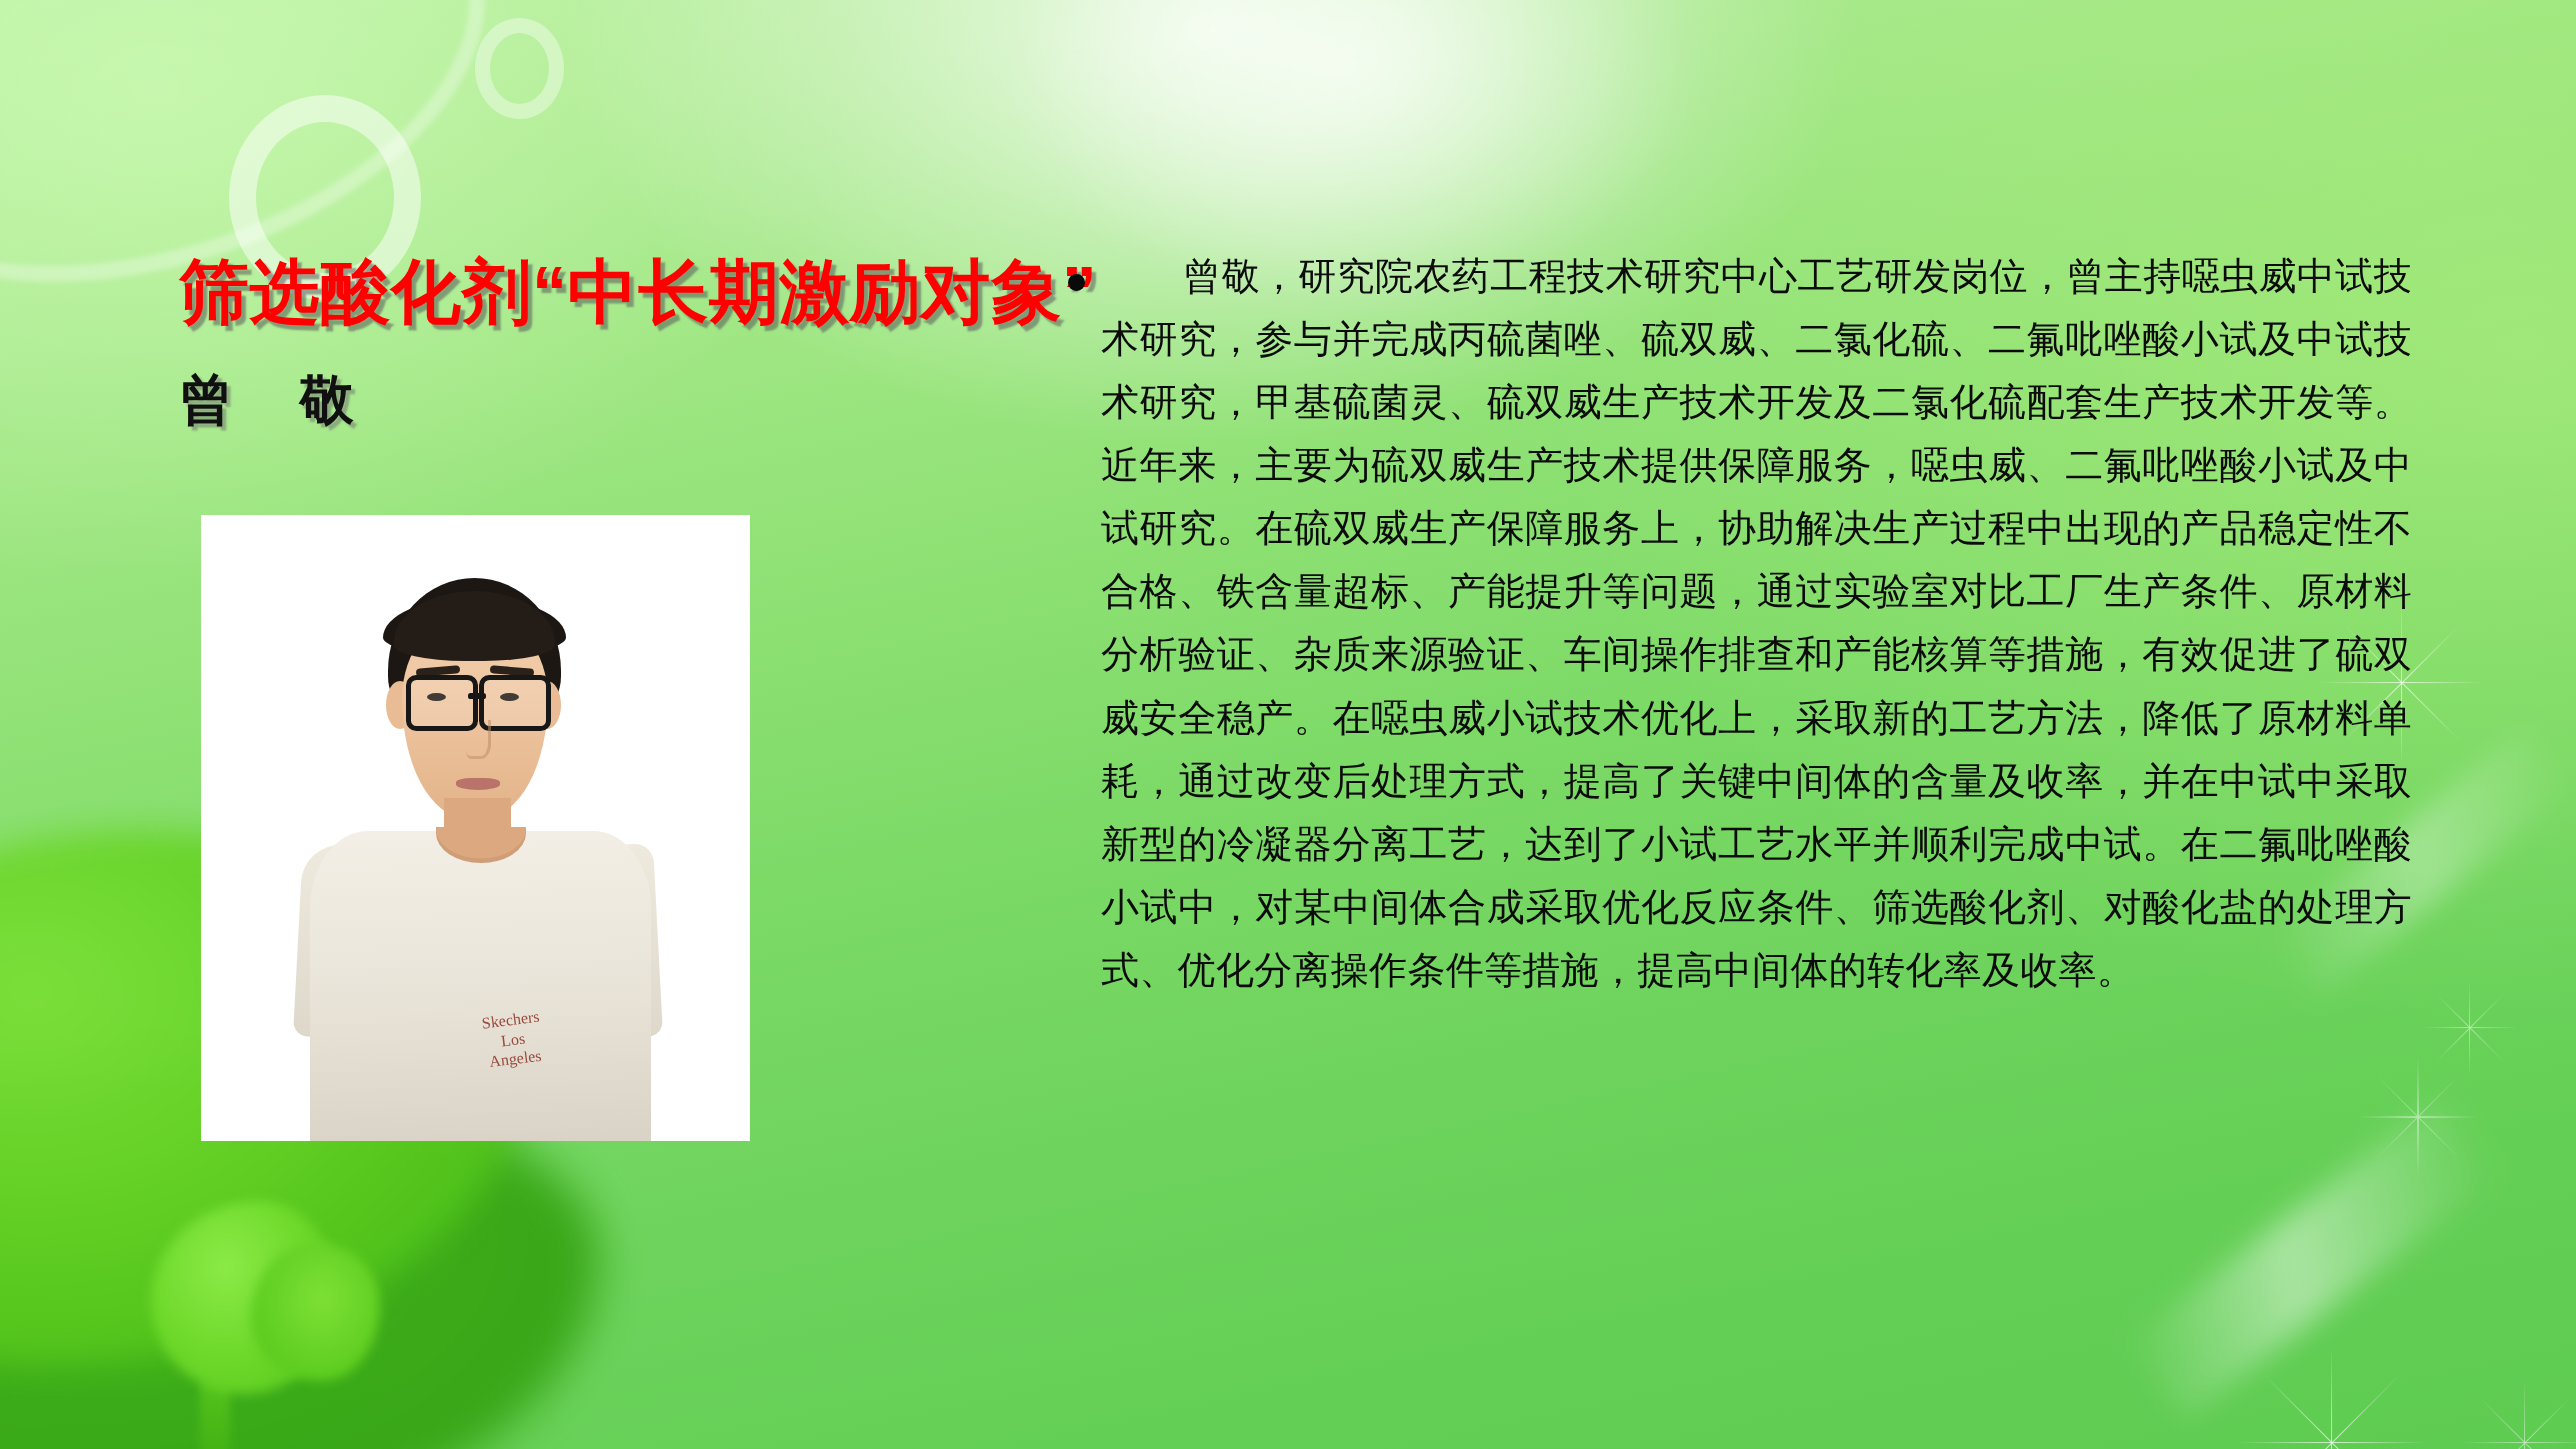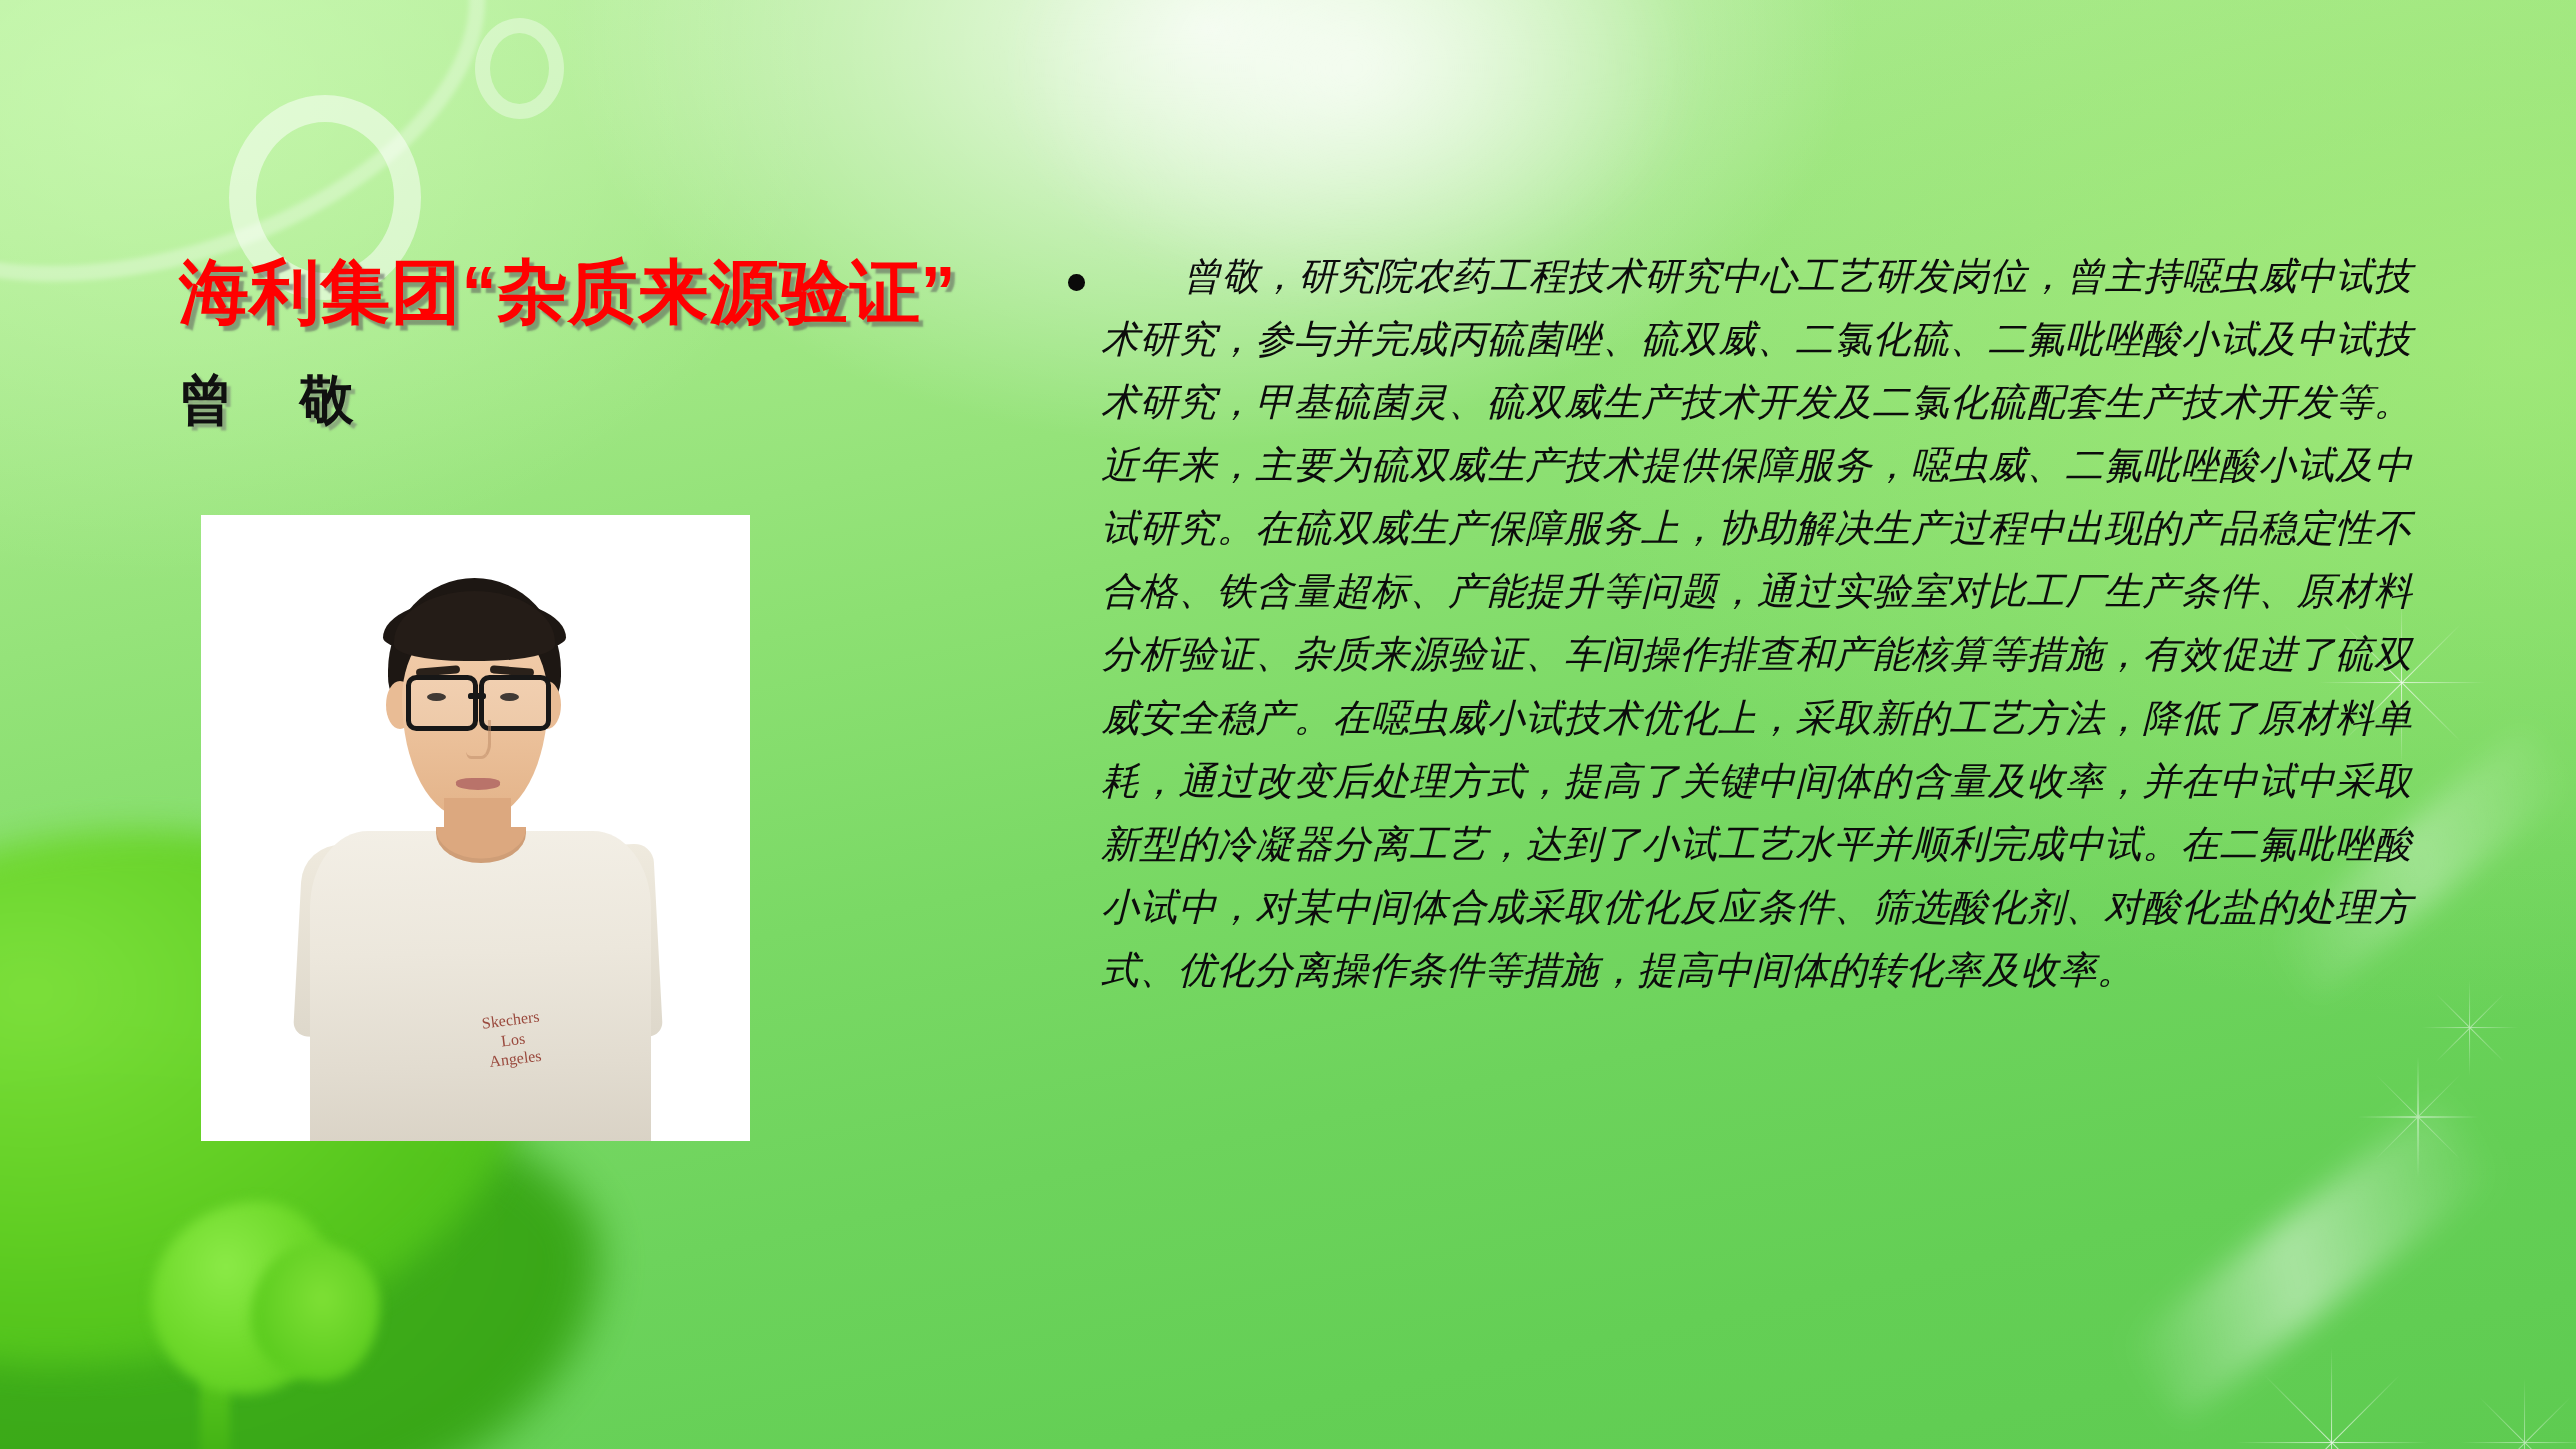--- a/index.html
+++ b/index.html
@@ -304,21 +304,20 @@
     top: 245px;
     width: 1311px;
     color: #0c0c0c;
     font-size: 38px;
     line-height: 1.66;
     text-align: justify;
     text-justify: inter-character;
     text-indent: 82px;
     letter-spacing: 0.3px;
     font-weight: 500;
-    font-style: italic;
   }
 </style>
 </head>
 <body>
 
 <div id="slide">
 
   <div class="deco glow-top"></div>
   <div class="deco swoosh"></div>
   <div class="deco ring ring-big"></div>
@@ -357,21 +356,21 @@
       <span class="d1"></span>
       <span class="d2"></span>
   </div>
   <div class="sparkle sp-e">
     <span class="h"></span>
       <span class="v"></span>
       <span class="d1"></span>
       <span class="d2"></span>
   </div>
 
-  <div class="title">海利集团“杂质来源验证”</div>
+  <div class="title">筛选酸化剂“中长期激励对象”</div>
 
   <div class="person-name">曾    敬</div>
 
   <div class="photo">
     <div class="photo-inner">
       <div class="p-hair"></div>
       <div class="p-ear-l"></div>
       <div class="p-ear-r"></div>
       <div class="p-face"></div>
       <div class="p-fringe"></div>

